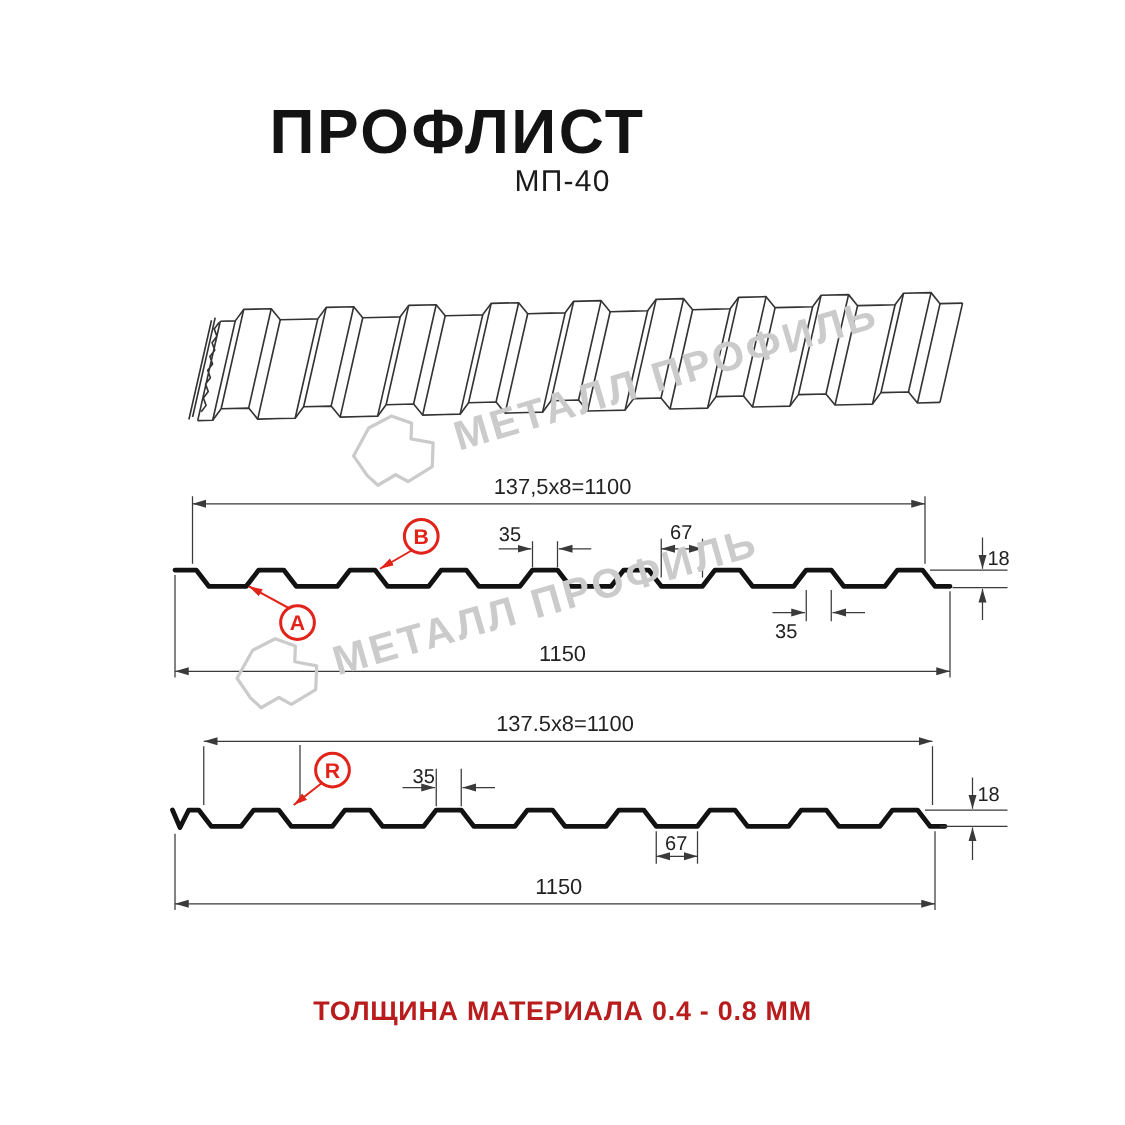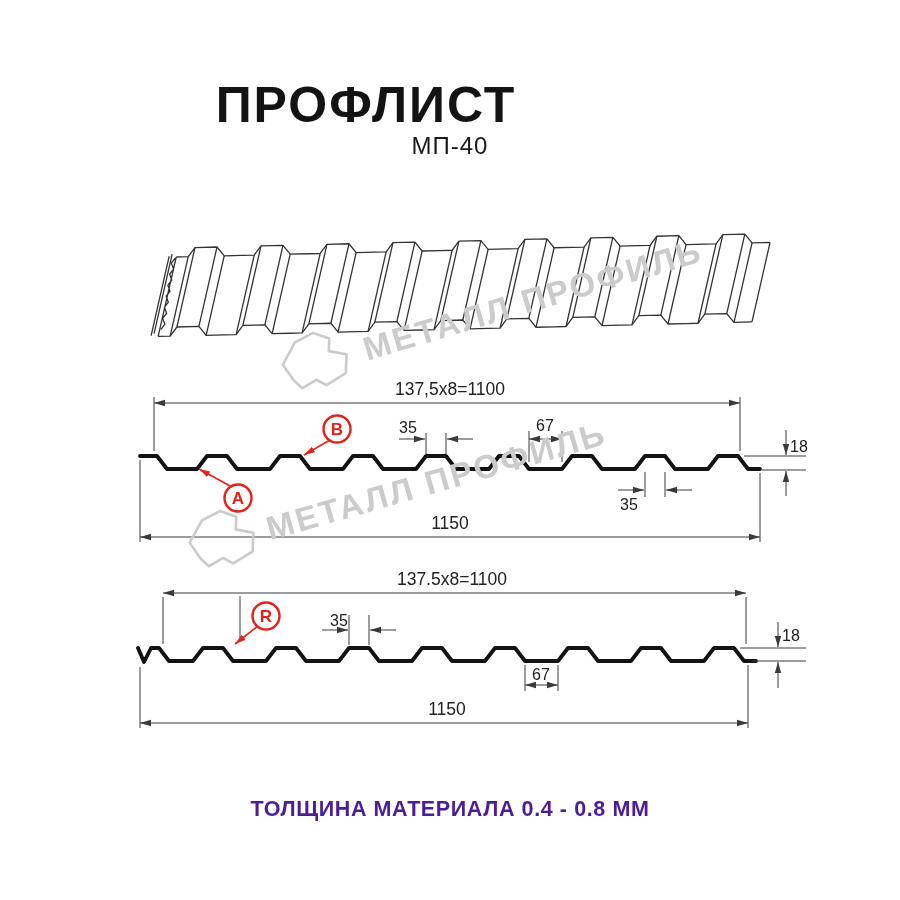--- a/index.html
+++ b/index.html
@@ -3,21 +3,21 @@
 <meta charset="utf-8">
 <style>
   html,body{margin:0;padding:0;background:#ffffff;}
   .stage{position:relative;width:900px;height:900px;background:#ffffff;overflow:hidden;
          font-family:"Liberation Sans",sans-serif;color:#151515;}
   .page-title{position:absolute;left:0;top:76px;width:732px;text-align:center;
               font-size:50px;font-weight:800;letter-spacing:2px;color:#131313;}
   .page-subtitle{position:absolute;left:0;top:132px;width:900px;text-align:center;
               font-size:24px;font-weight:500;letter-spacing:1px;color:#1a1a1a;}
   .footer-note{position:absolute;left:0;top:797px;width:900px;text-align:center;
-              font-size:21.5px;font-weight:600;letter-spacing:0.6px;color:#4c1d95;}
+              font-size:21.5px;font-weight:600;letter-spacing:0.6px;color:#b91c1c;}
   svg.draw{position:absolute;left:0;top:0;}
   svg text{font-family:"Liberation Sans",sans-serif;}
   .dim{font-size:16px;fill:#222;}
   .dimBig{font-size:17.5px;fill:#222;}
   .callout{font-size:17px;font-weight:700;fill:#e2231a;}
   .wmtext{font-size:33px;font-weight:700;fill:#cbcbcb;letter-spacing:2.5px;}
   .thin{stroke:#3a3a3a;stroke-width:1;fill:none;}
   .heavy{stroke:#121212;stroke-width:3.8;fill:none;stroke-linejoin:round;stroke-linecap:round;}
   .red{stroke:#e2231a;stroke-width:1.6;fill:none;}
   .redring{stroke:#e2231a;stroke-width:2.4;fill:none;}

